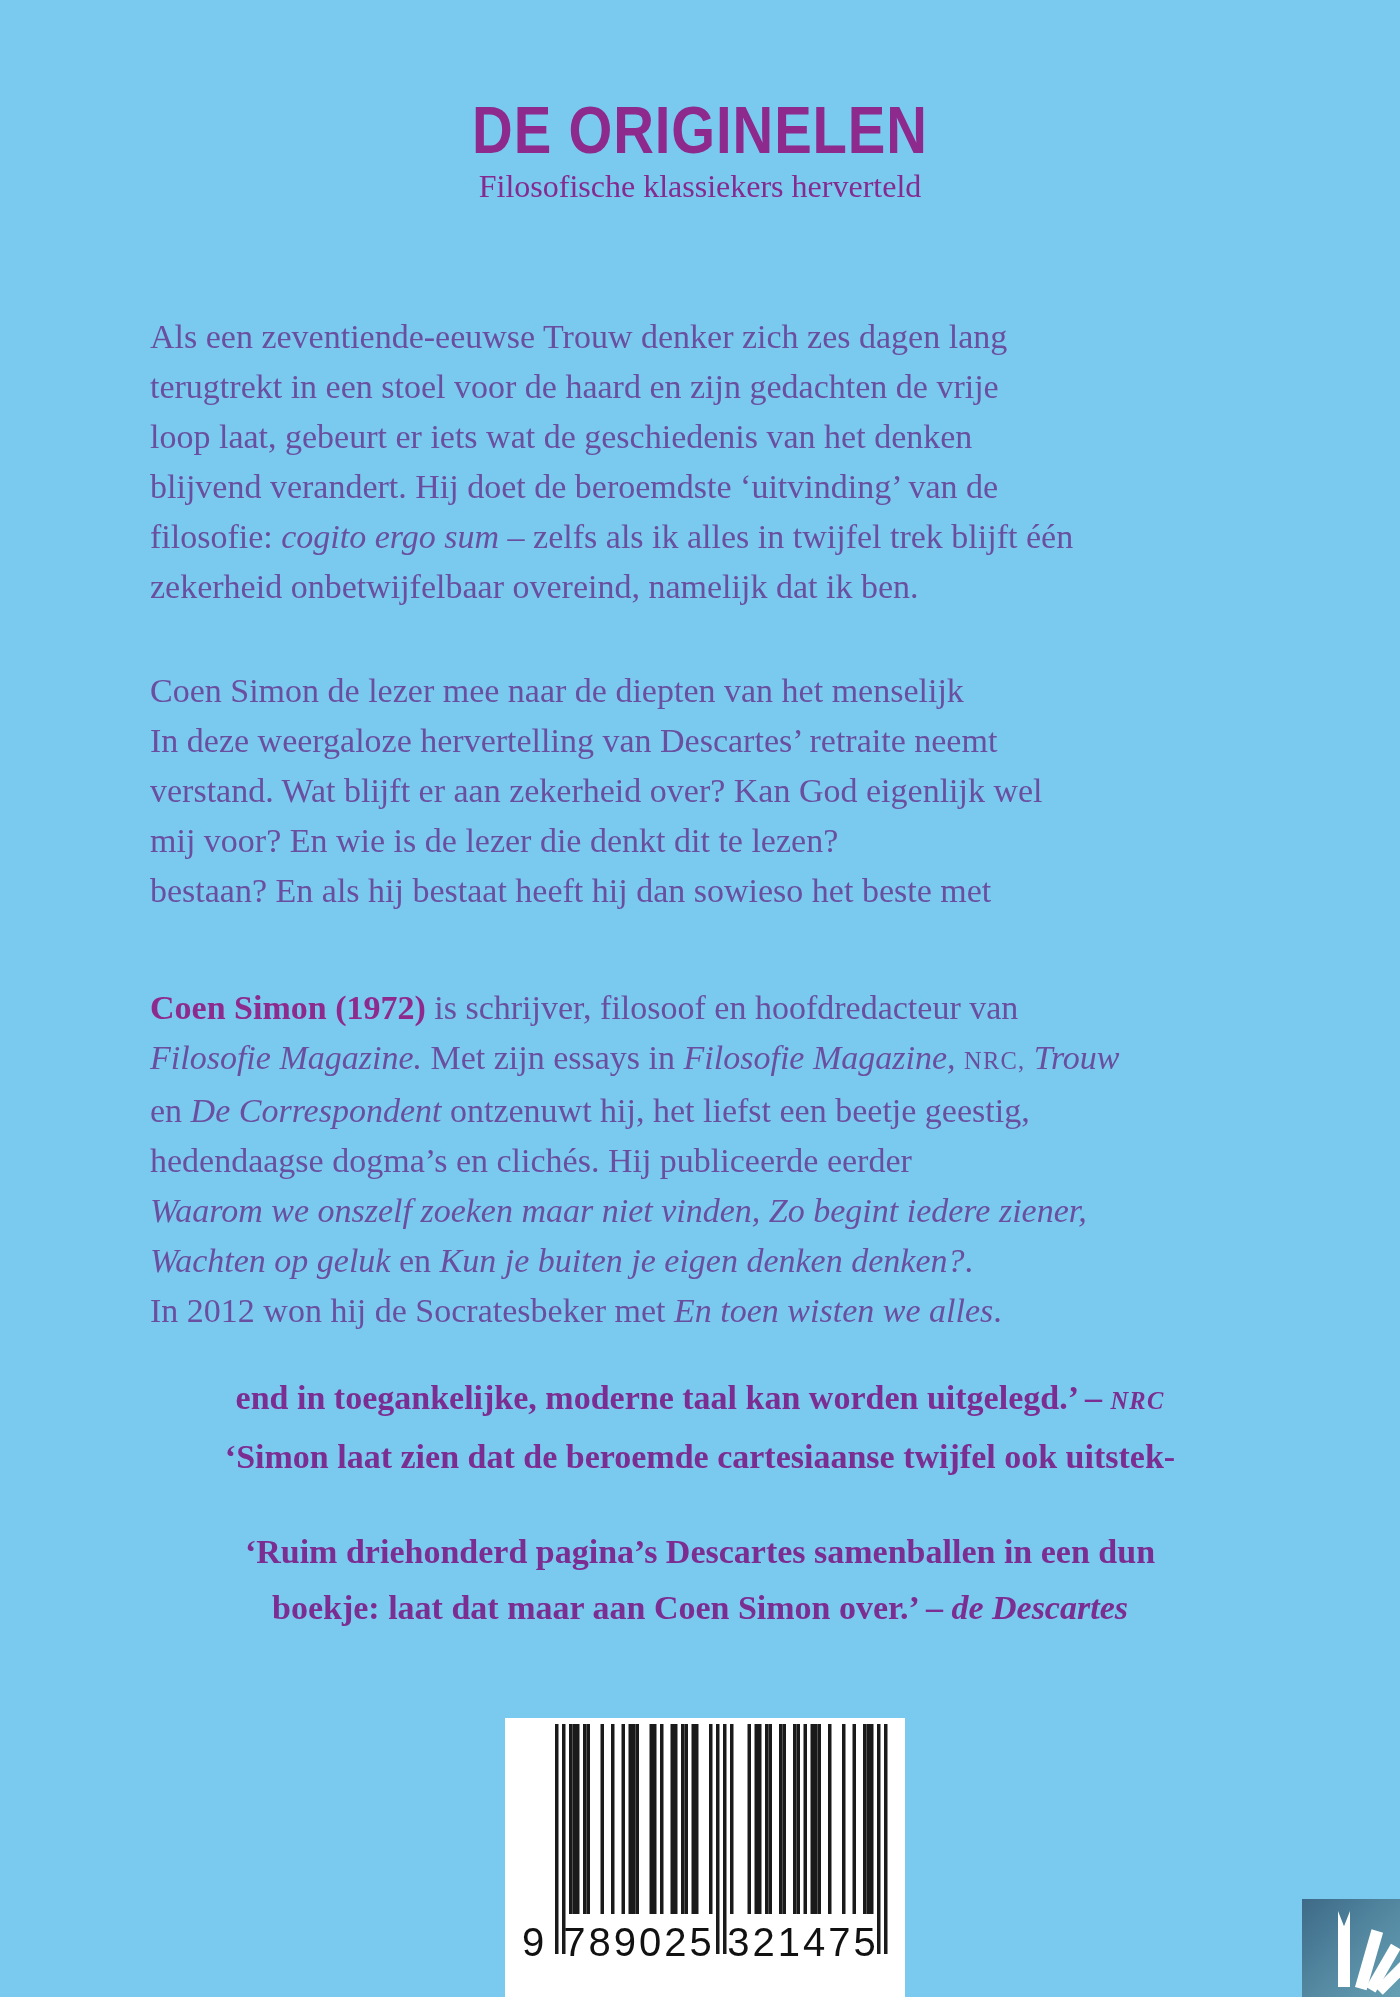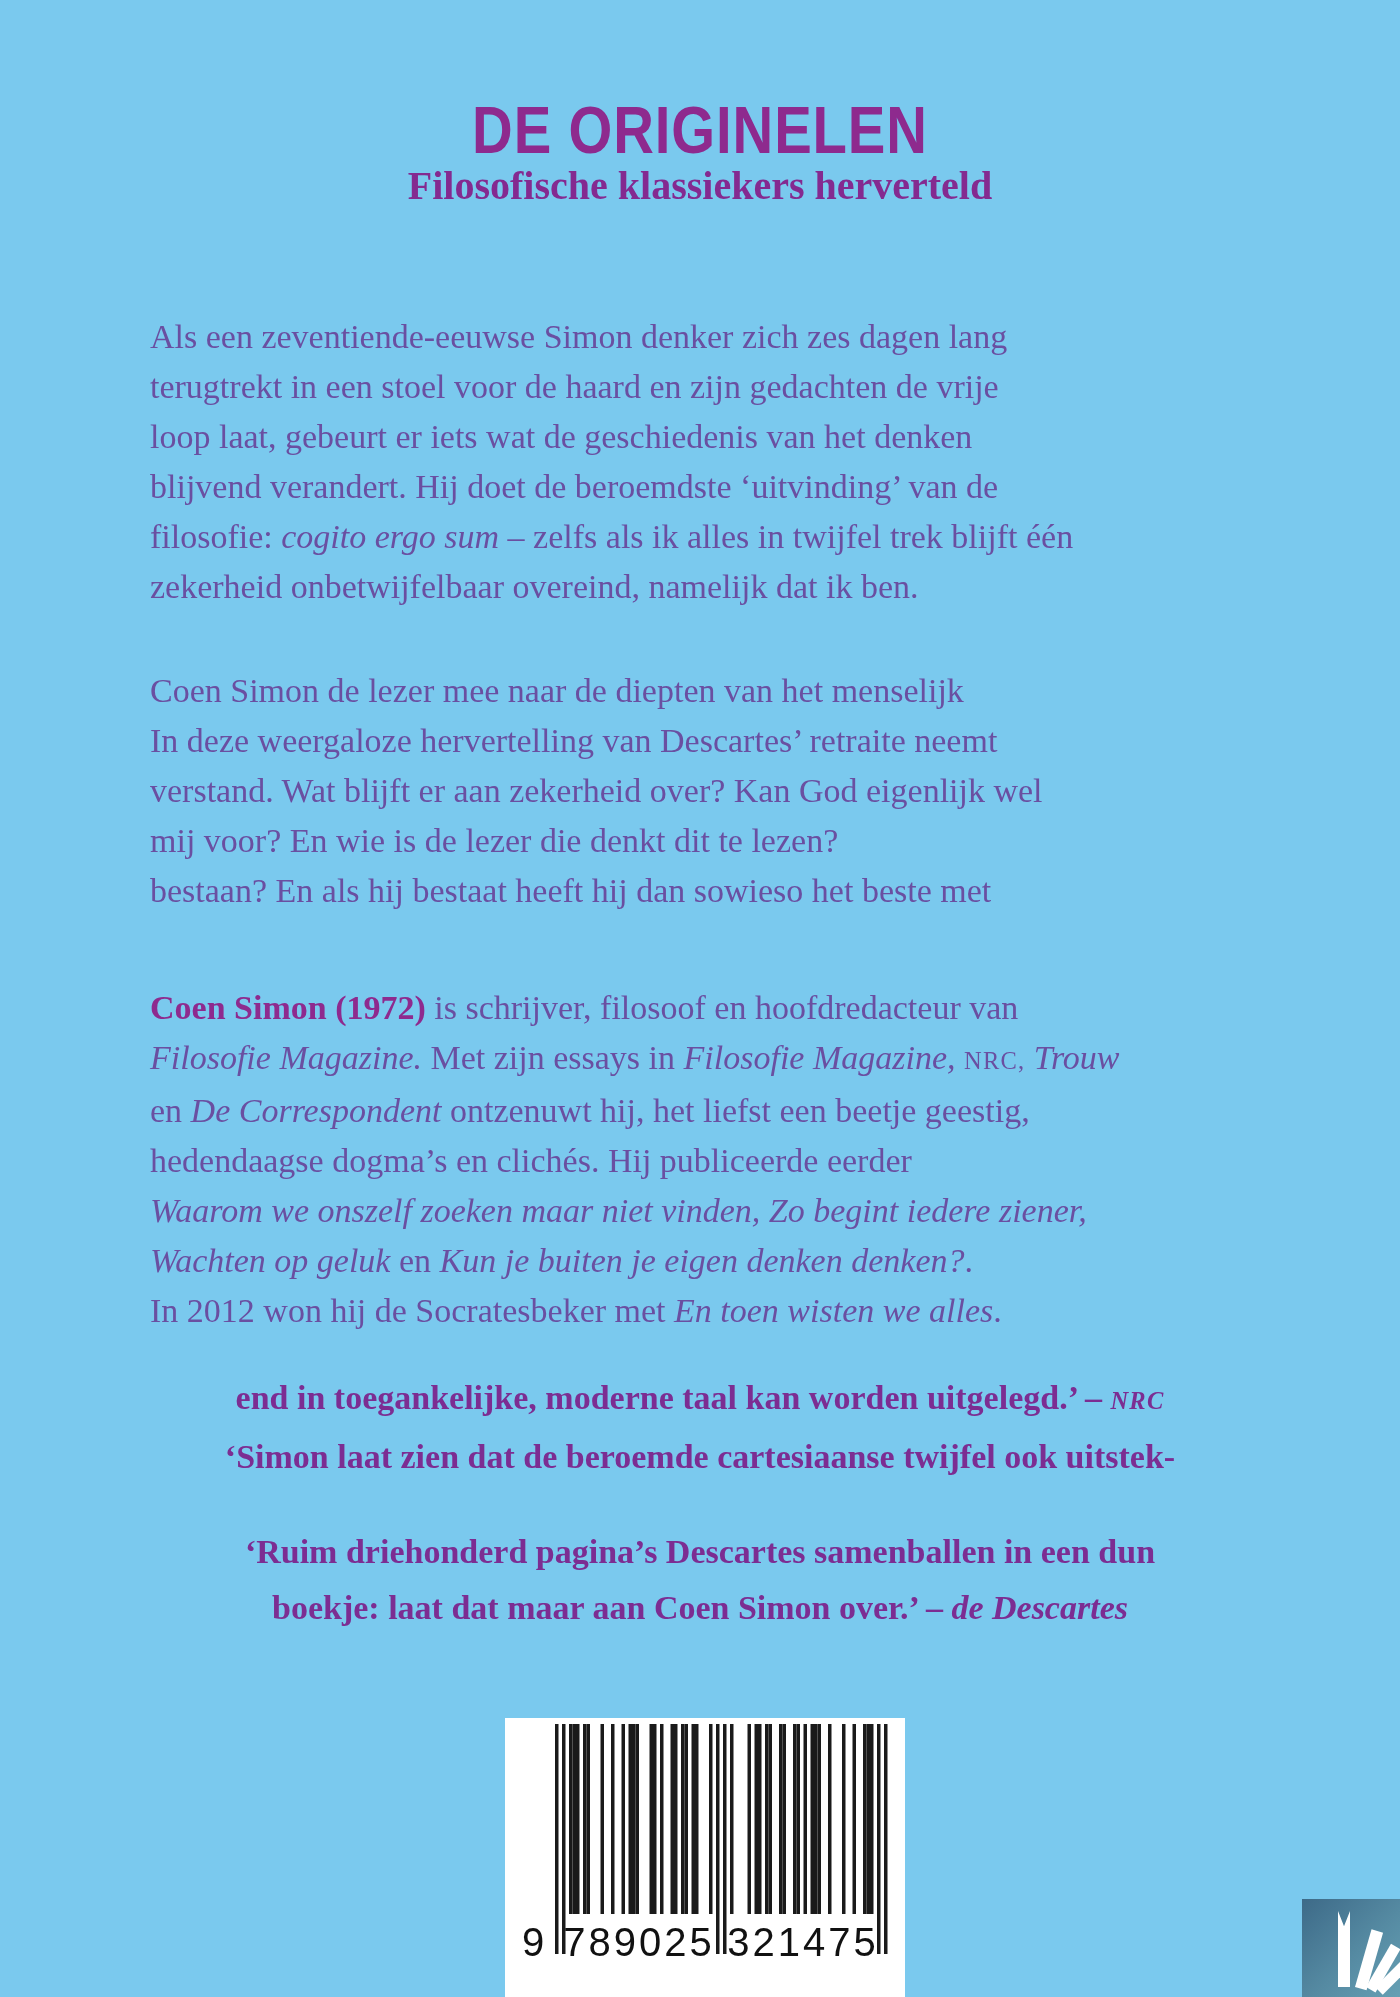--- a/index.html
+++ b/index.html
@@ -23,21 +23,21 @@
     position:absolute;top:92px;left:0;right:0;
     margin:8px;text-align:center;
     font-family:"Liberation Sans","DejaVu Sans",sans-serif;
     font-weight:bold;font-size:64px;line-height:60px;
     color:var(--title);letter-spacing:1px;
   }
   .series-title .squeeze{display:inline-block;transform:scaleX(.88) scaleY(1.05);transform-origin:center;}
   .series-subtitle{
     position:absolute;top:158px;left:0;right:0;
     margin:0;text-align:center;
-    font-weight:bold;font-size:40px;line-height:56px;
+    font-weight:normal;font-size:32px;line-height:56px;
     color:var(--subtitle);
   }
   .para{
     position:absolute;left:150px;right:110px;
     font-size:34px;line-height:50px;
     color:var(--body);
   }
   .para.quote{
     left:75px;right:75px;text-align:center;
     font-weight:700;color:var(--quote);
@@ -75,21 +75,21 @@
 <body>
 
 <div class="cover">
 
   <h1 class="series-title"><span class="squeeze">DE ORIGINELEN</span></h1>
 
   <h2 class="series-subtitle">Filosofische klassiekers herverteld</h2>
 
   <div id="paragraphs">
       <div class="para para-blurb-1">
-        <div><span>Als een zeventiende-eeuwse Simon denker zich zes dagen lang</span></div>
+        <div><span>Als een zeventiende-eeuwse Trouw denker zich zes dagen lang</span></div>
         <div><span>terugtrekt in een stoel voor de haard en zijn gedachten de vrije</span></div>
         <div><span>loop laat, gebeurt er iets wat de geschiedenis van het denken</span></div>
         <div><span>blijvend verandert. Hij doet de beroemdste ‘uitvinding’ van de</span></div>
         <div><span>filosofie: </span><span class="it">cogito ergo sum</span><span> – zelfs als ik alles in twijfel trek blijft één</span></div>
         <div><span>zekerheid onbetwijfelbaar overeind, namelijk dat ik ben.</span></div>
       </div>
       <div class="para para-blurb-2">
         <div><span>Coen Simon de lezer mee naar de diepten van het menselijk</span></div>
         <div><span>In deze weergaloze hervertelling van Descartes’ retraite neemt</span></div>
         <div><span>verstand. Wat blijft er aan zekerheid over? Kan God eigenlijk wel</span></div>

